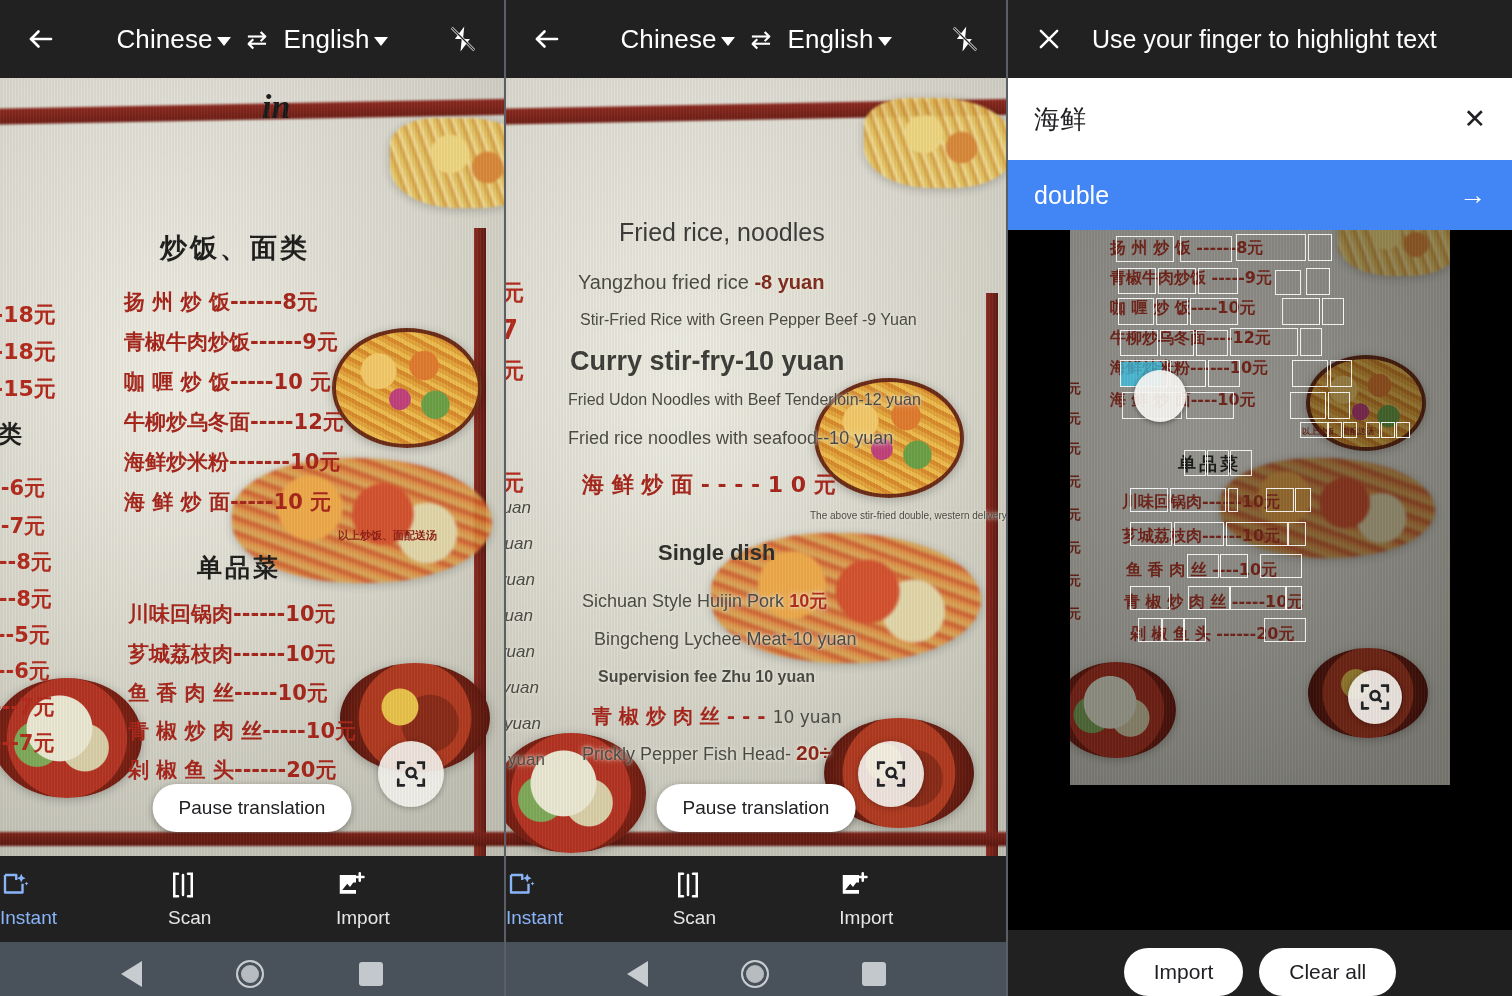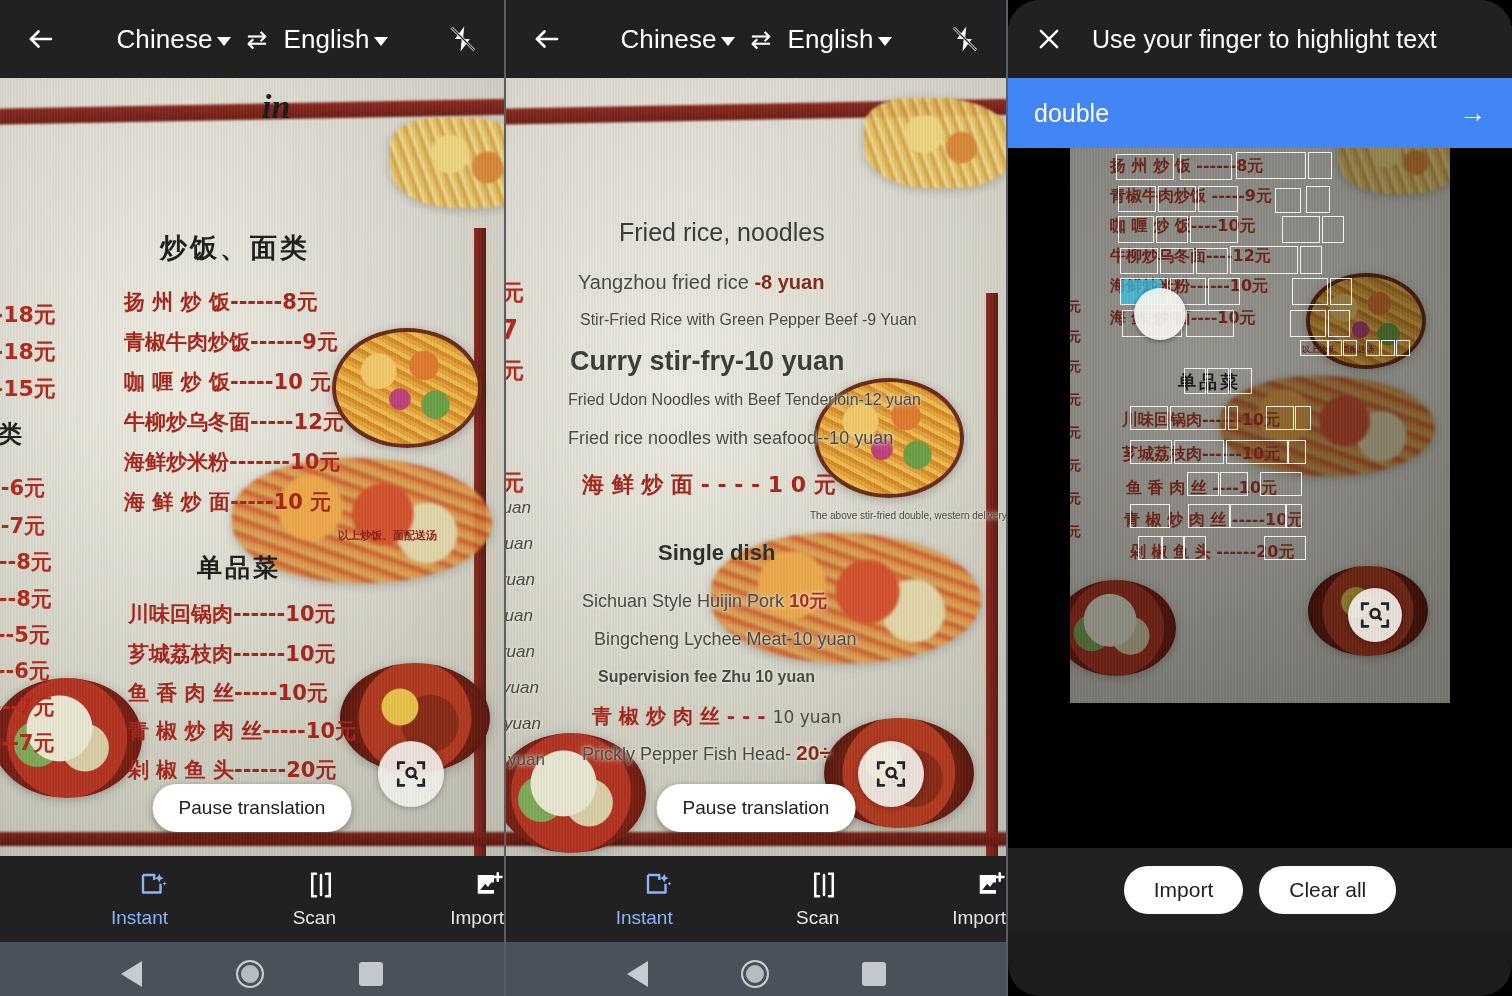--- a/index.html
+++ b/index.html
@@ -5,21 +5,21 @@
   * { box-sizing: border-box; margin: 0; padding: 0; }
   html, body {
     width: 1512px; height: 996px;
     background: #000;
     font-family: "Liberation Sans", sans-serif;
     overflow: hidden;
   }
   .screens { display: flex; width: 1512px; height: 996px; }
   .panel { position: relative; height: 996px; overflow: hidden; background: #1c1c1c; }
   .p1, .p2 { width: 504px; }
-  .p3 { width: 504px; border-radius: 32px; }
+  .p3 { width: 504px; }
   .p2 { border-left: 2px solid #5a5f66; border-right: 2px solid #5a5f66; }
 
   
   .topbar {
     height: 78px; background: #212121; display: flex; align-items: center;
     padding: 0 18px; gap: 0; position: relative; z-index: 5;
   }
   .icon-btn {
     width: 46px; height: 46px; display: flex; align-items: center; justify-content: center;
     color: #fff; flex: none;
@@ -168,21 +168,21 @@
     background:#fff; color:#202124; border-radius:24px;
     padding:13px 26px; font-size:19px; white-space:nowrap;
     box-shadow:0 2px 7px rgba(0,0,0,.35);
     margin-top:40px;
   }
 
   
   .tabbar {
     height:86px; background:#212121; display:flex; align-items:center;
   }
-  .tab { flex:1; display:flex; flex-direction:column; align-items:flex-end; gap:7px; }
+  .tab { flex:1; display:flex; flex-direction:column; align-items:flex-start; gap:7px; }
   .tab .lbl { font-size:19px; color:#e6e6e6; }
   .tab.active .lbl { color:#8ab4f8; }
   .tab svg { width:30px; height:30px; }
 
   
   .navbar {
     height:64px; background:#49525a; display:flex; align-items:center;
     justify-content:space-around; padding:0 74px;
   }
   .nav-back {
@@ -509,20 +509,24 @@
   <div class="panel p3">
     <div class="title-bar">
       <div class="icon-btn">
         <svg viewBox="0 0 24 24" width="28" height="28" fill="none" stroke="#fff" stroke-width="2.1" stroke-linecap="round">
             <path d="M5 5l14 14M19 5L5 19"></path>
           </svg>
       </div>
       <span class="title-text">Use your finger to highlight text</span>
     </div>
 
+    <div class="query-row">
+      <span class="query-text">海鲜</span>
+      <span class="x-ico">✕</span>
+    </div>
 
     <div class="result-row">
       <span class="result-text">double</span>
       <span class="arrow-ico">→</span>
     </div>
 
     <div class="viewport">
       <div class="photo-frame">
         <div class="board"></div>
         <div class="food spill-top" style="left:268px; top:-24px; width:120px; height:70px; filter:blur(1.2px) brightness(.62);"></div>

